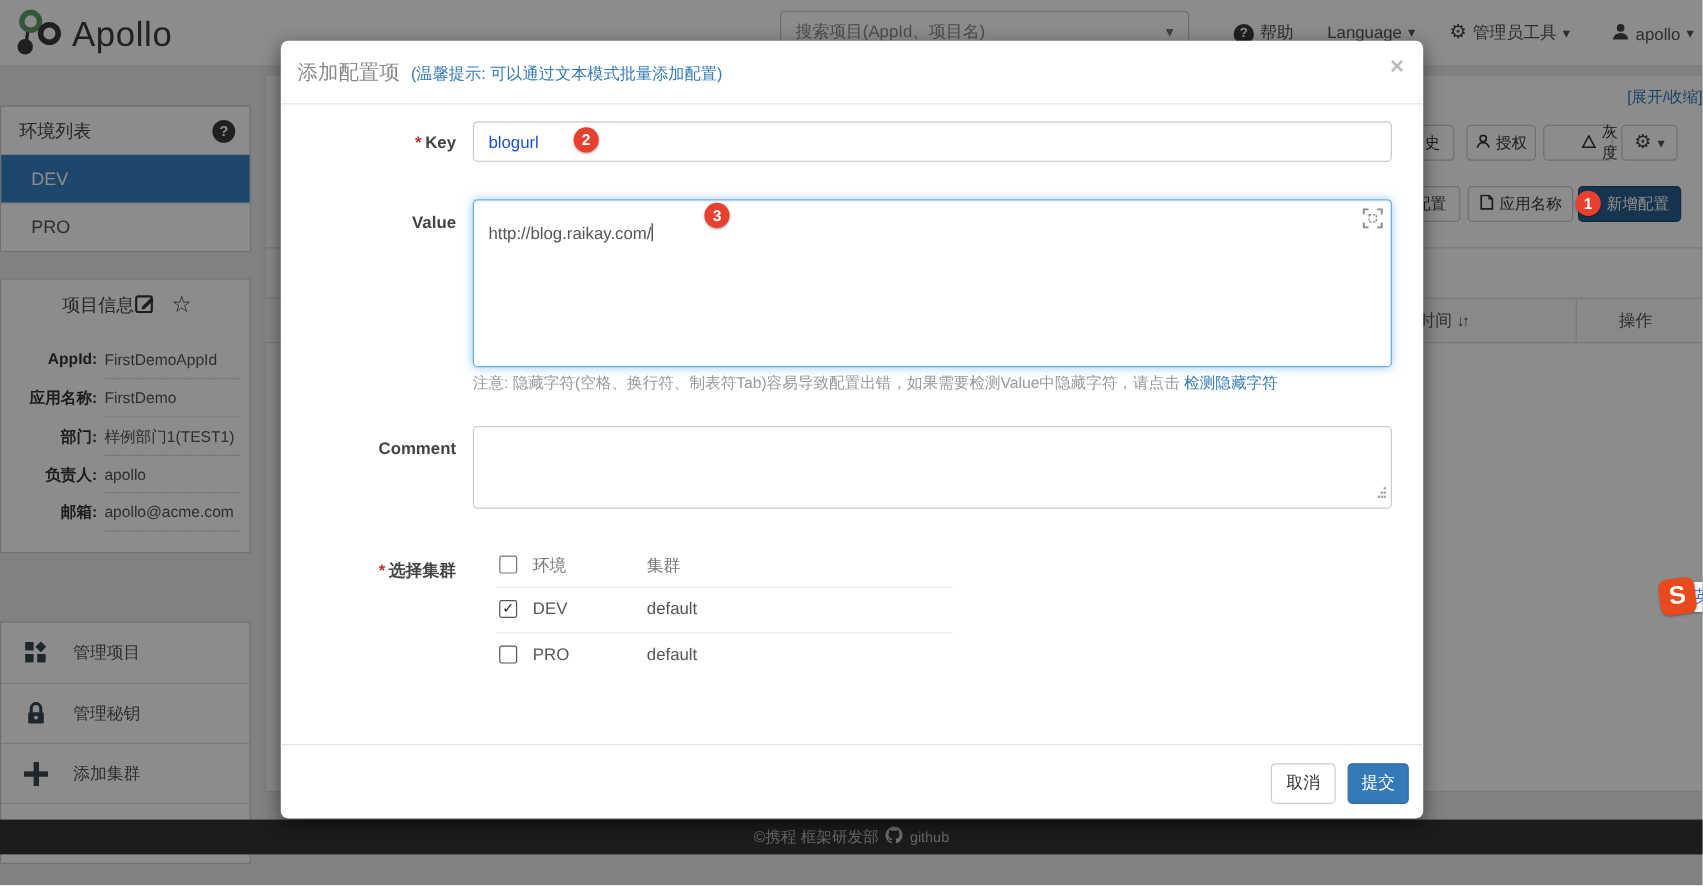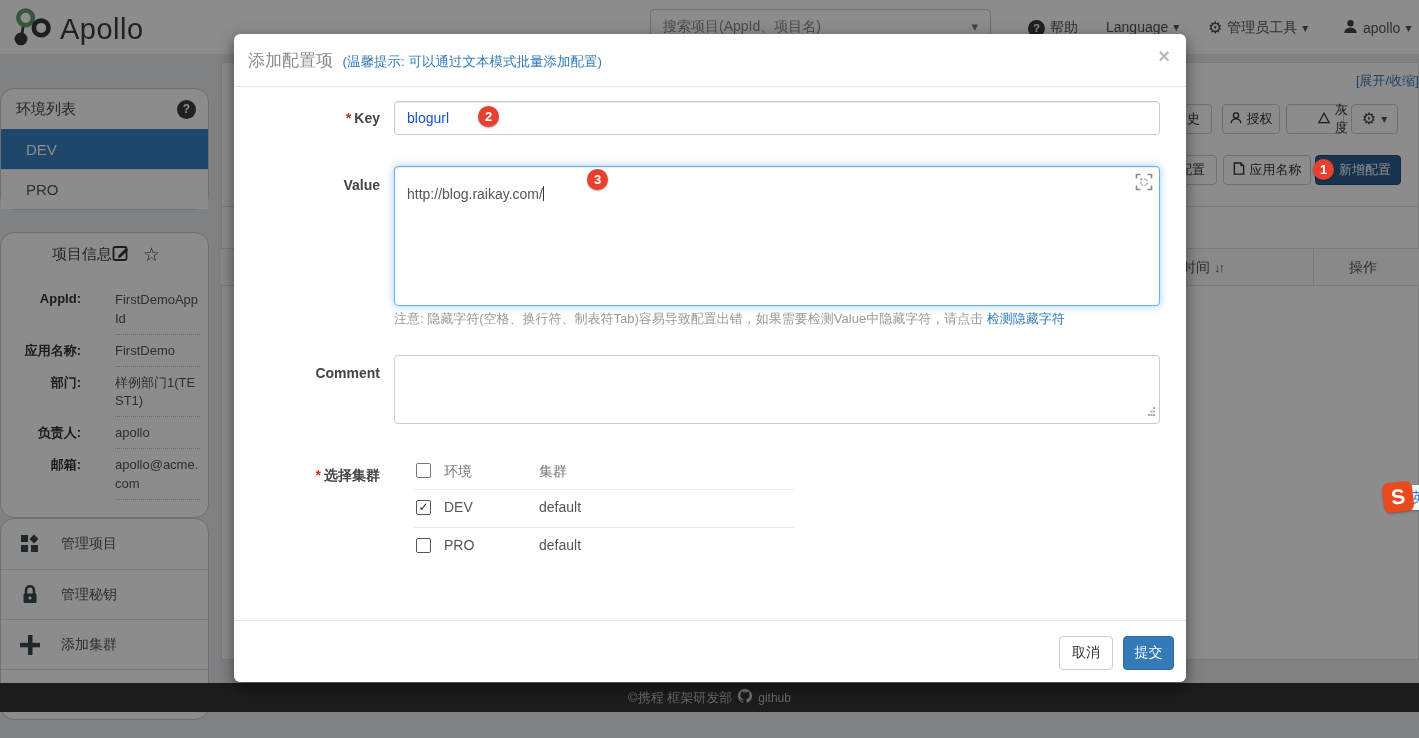--- a/index.html
+++ b/index.html
@@ -14,31 +14,31 @@
   .searchbox { position:absolute; left:650px; top:9px; width:341px; height:36px; background:#fff; border:1px solid #ccc; border-radius:4px; }
   .searchbox .ph { position:absolute; left:12px; top:8px; font-size:14px; color:#8a8a8a; }
   .searchbox .caret { position:absolute; right:12px; top:9px; color:#777; font-size:13px; }
   .nav-item { position:absolute; top:19px; display:flex; align-items:center; gap:5px; font-size:14px; color:#555; cursor:pointer; }
   .nav-help { left:1028px; } .nav-lang { left:1106px; } .nav-admin { left:1208px; } .nav-user { left:1343px; }
   .qicon { display:inline-flex; width:17px; height:17px; border-radius:50%; background:#3b3b3b; color:#fff; font-size:11px; font-weight:bold; align-items:center; justify-content:center; }
   .caret { font-size:12px; color:#555; }
   .gear-glyph { font-size:16px; color:#444; line-height:1; }
 
   
-  .panel { position:absolute; left:0; width:209px; background:#fff; border:1px solid #ccc; border-radius:14px; z-index:1; }
+  .panel { position:absolute; left:0; width:209px; background:#fff; border:1px solid #ccc; border-radius:1px; z-index:1; }
   .panel-env { top:88px; }
   .panel-head { height:40px; display:flex; align-items:center; padding:0 12px 0 15px; font-size:15px; color:#444; justify-content:space-between; }
   .env-item { height:40px; display:flex; align-items:center; padding-left:25px; font-size:15px; color:#555; background:#fff; border-top:1px solid #e5e5e5; cursor:pointer; }
   .env-item.active { background:#3783c4; color:#fff; border-top:none; }
   .panel-info { top:232px; }
   .panel-info .panel-head { height:42px;justify-content:center; }
   .panel-head-icons { display:flex; gap:12px; align-items:center; }
   .star-glyph { font-size:19px; color:#333; line-height:1; }
   .info-body { padding:12px 8px 14px 6px; }
-  .info-row { display:flex; margin-bottom:3px;gap:28px; }
+  .info-row { display:flex; margin-bottom:3px; }
   .info-label { width:80px; text-align:right; font-weight:bold; font-size:13px; color:#333; padding:4px 6px 0 0; flex:none; }
   .info-value { flex:1; font-size:13px; color:#555; padding:4px 0 5px 0; border-bottom:1px dotted #bbb; word-break:break-all; line-height:1.45; }
   .panel-menu { top:518px; }
   .menu-row { height:50px; display:flex; align-items:center; gap:20px; padding-left:18px; border-top:1px solid #ddd; cursor:pointer; }
   .menu-row:first-child { border-top:none; }
   .menu-label { font-size:14px; color:#555; }
   .menu-ic { width:22px; display:flex; justify-content:center; }
 
   
   .main-panel { position:absolute; left:221px; top:62px; width:1198px; height:598px; background:#fff; border:1px solid #ddd; z-index:1; }

